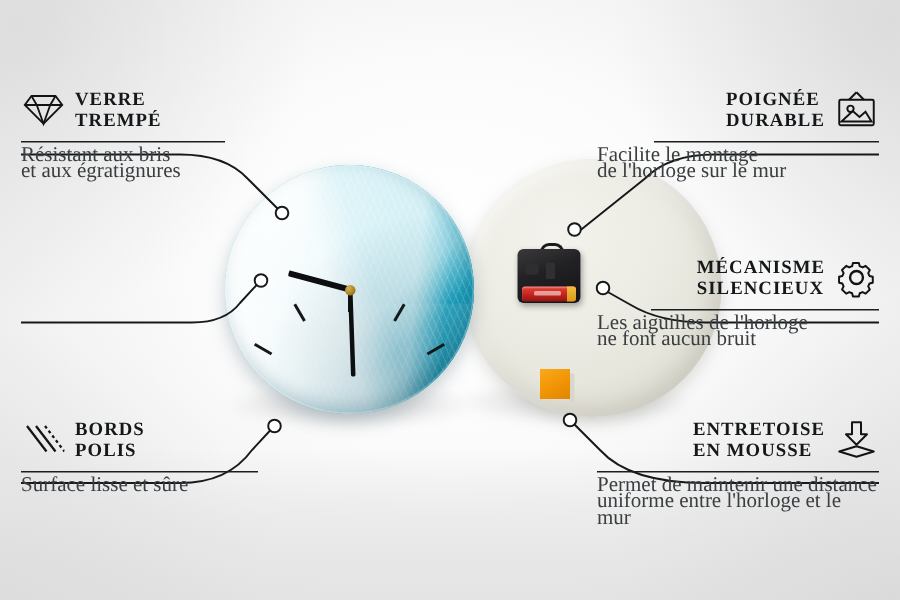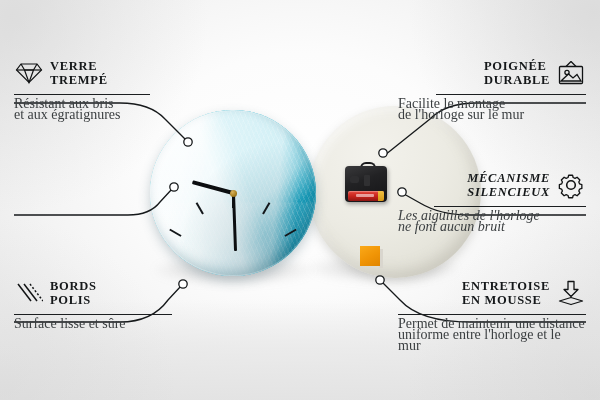--- a/index.html
+++ b/index.html
@@ -312,21 +312,21 @@
     line-height: 10.6px;
     color: #3a3e40;
     white-space: pre-line;
   }
 
   
   #callout-verre   { left: 14px;  top: 56px; }
   #callout-impr    { left: 14px;  top: 168px; }
   #callout-bords   { left: 14px;  top: 276px; }
   #callout-poignee { left: 398px; top: 56px; }
-  #callout-meca    { left: 398px; top: 168px; font-style: italic; }
+  #callout-meca    { left: 398px; top: 168px; }
   #callout-entre   { left: 398px; top: 276px; }
 
   #callout-verre .co-rule   { width: 136px; }
   #callout-impr .co-rule    { width: 152px; }
   #callout-bords .co-rule   { width: 158px; }
   #callout-poignee .co-rule { width: 150px; margin-left: 38px; }
   #callout-meca .co-rule    { width: 152px; margin-left: 36px; }
   #callout-entre .co-rule   { width: 188px; margin-left: 0px; }
 </style>
 </head>

